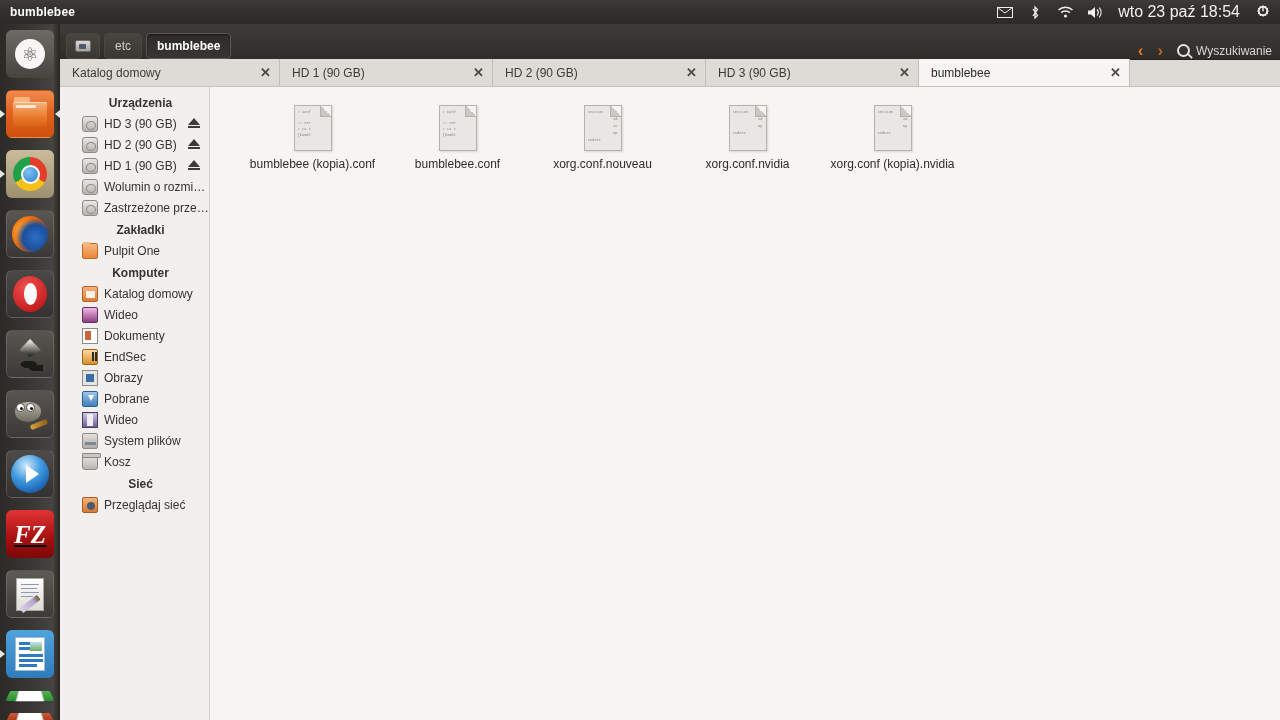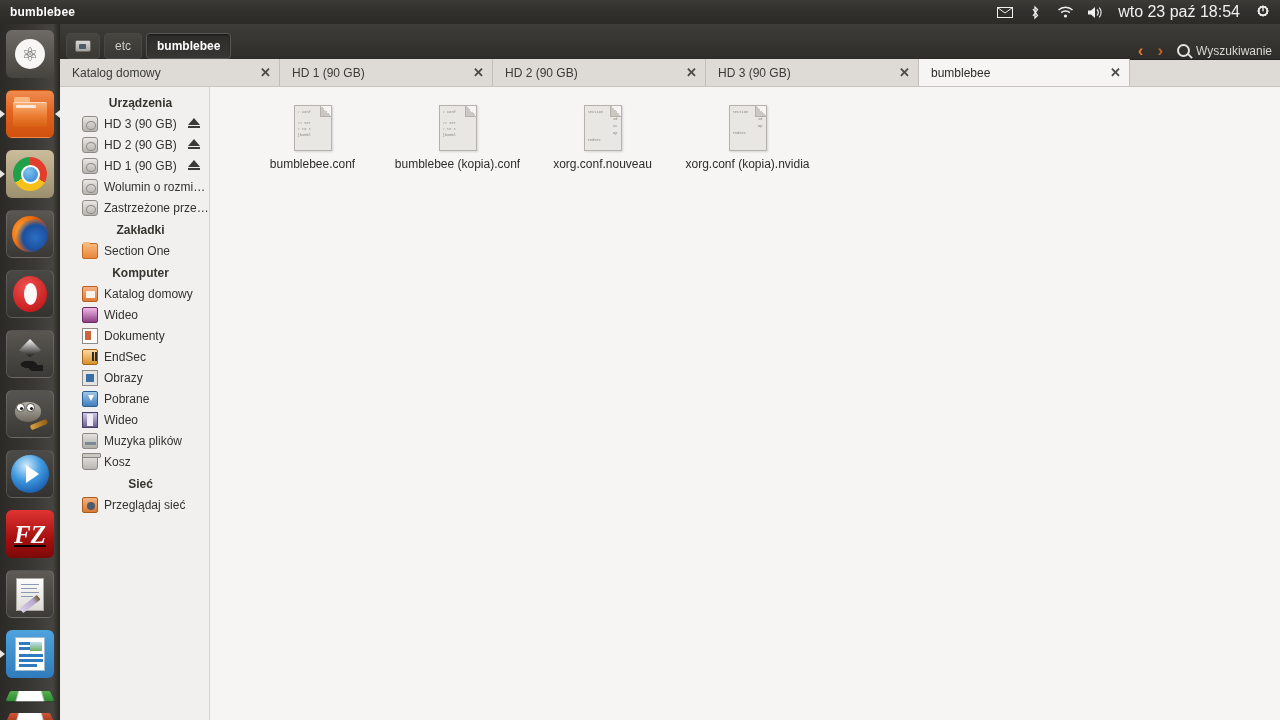--- a/index.html
+++ b/index.html
@@ -467,21 +467,21 @@
         <span class="s-label">Wolumin o rozmiarz…</span>
       </div>
       <div class="side-row">
         <span class="s-ico ic-hdd"></span>
         <span class="s-label">Zastrzeżone przez sy…</span>
       </div>
 
       <div class="side-head">Zakładki</div>
       <div class="side-row">
         <span class="s-ico ic-folder"></span>
-        <span class="s-label">Section One</span>
+        <span class="s-label">Pulpit One</span>
       </div>
 
       <div class="side-head">Komputer</div>
       <div class="side-row">
         <span class="s-ico ic-home"></span>
         <span class="s-label">Katalog domowy</span>
       </div>
       <div class="side-row">
         <span class="s-ico ic-desktop"></span>
         <span class="s-label">Wideo</span>
@@ -501,70 +501,80 @@
       <div class="side-row">
         <span class="s-ico ic-dl"></span>
         <span class="s-label">Pobrane</span>
       </div>
       <div class="side-row">
         <span class="s-ico ic-video"></span>
         <span class="s-label">Wideo</span>
       </div>
       <div class="side-row">
         <span class="s-ico ic-fs"></span>
-        <span class="s-label">Muzyka plików</span>
+        <span class="s-label">System plików</span>
       </div>
       <div class="side-row">
         <span class="s-ico ic-trash"></span>
         <span class="s-label">Kosz</span>
       </div>
 
       <div class="side-head">Sieć</div>
       <div class="side-row">
         <span class="s-ico ic-net"></span>
         <span class="s-label">Przeglądaj sieć</span>
       </div>
     </div>
 
     <div id="fileview">
+
+      <div class="file-item">
+        <div class="thumb">
+          <span class="fold"></span>
+          <span class="tx" style="top:4px"># Conf</span>
+          <span class="tx" style="top:15px">## Ser</span>
+          <span class="tx" style="top:21px"># to t</span>
+          <span class="tx" style="top:27px">[bumbl</span>
+        </div>
+        <div class="fname">bumblebee (kopia).conf</div>
+      </div>
 
       <div class="file-item">
         <div class="thumb">
           <span class="fold"></span>
           <span class="tx" style="top:4px"># Conf</span>
           <span class="tx" style="top:15px">## Ser</span>
           <span class="tx" style="top:21px"># to t</span>
           <span class="tx" style="top:27px">[bumbl</span>
         </div>
         <div class="fname">bumblebee.conf</div>
-      </div>
-
-      <div class="file-item">
-        <div class="thumb">
-          <span class="fold"></span>
-          <span class="tx" style="top:4px"># Conf</span>
-          <span class="tx" style="top:15px">## Ser</span>
-          <span class="tx" style="top:21px"># to t</span>
-          <span class="tx" style="top:27px">[bumbl</span>
-        </div>
-        <div class="fname">bumblebee (kopia).conf</div>
       </div>
 
       <div class="file-item">
         <div class="thumb">
           <span class="fold"></span>
           <span class="tx" style="top:4px">Section</span>
           <span class="tx" style="top:11px;text-align:right">   Id</span>
           <span class="tx" style="top:18px;text-align:right">   Sc</span>
           <span class="tx" style="top:25px;text-align:right">   Op</span>
           <span class="tx" style="top:32px">EndSec</span>
         </div>
         <div class="fname">xorg.conf.nouveau</div>
       </div>
 
+      <div class="file-item">
+        <div class="thumb">
+          <span class="fold"></span>
+          <span class="tx" style="top:4px">Section</span>
+          <span class="tx" style="top:11px;text-align:right">   Id</span>
+          <span class="tx" style="top:18px;text-align:right">   Op</span>
+          <span class="tx" style="top:25px">EndSec</span>
+        </div>
+        <div class="fname">xorg.conf.nvidia</div>
+      </div>
 
       <div class="file-item">
         <div class="thumb">
           <span class="fold"></span>
           <span class="tx" style="top:4px">Section</span>
           <span class="tx" style="top:11px;text-align:right">   Id</span>
           <span class="tx" style="top:18px;text-align:right">   Op</span>
           <span class="tx" style="top:25px">EndSec</span>
         </div>
         <div class="fname">xorg.conf (kopia).nvidia</div>

